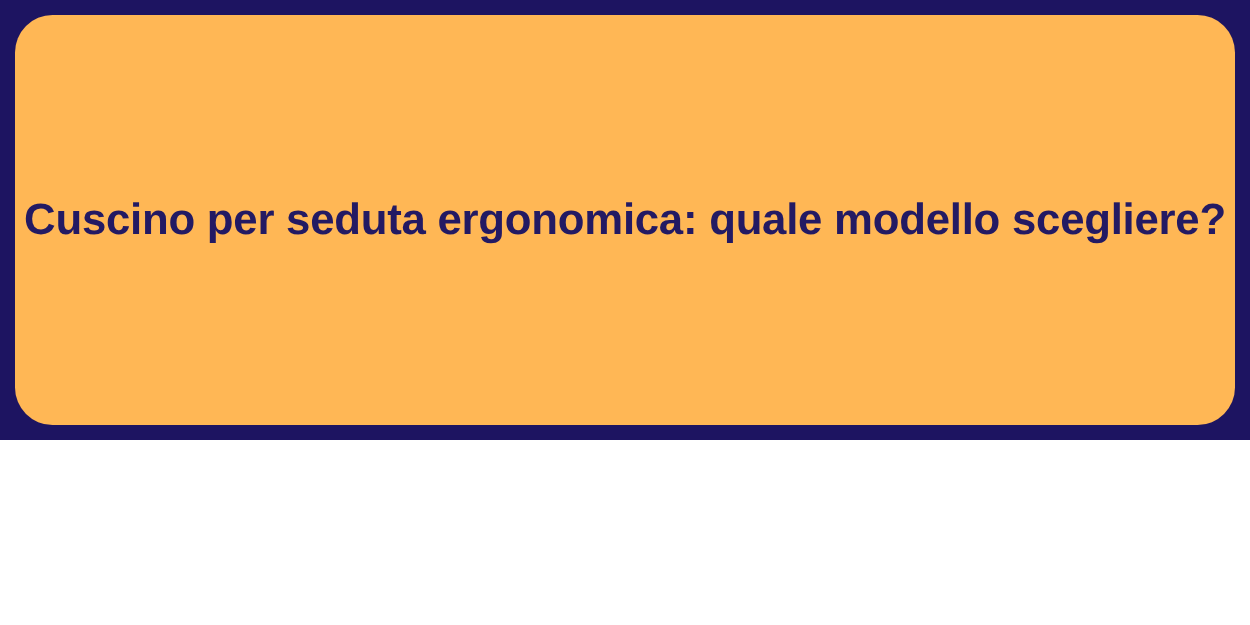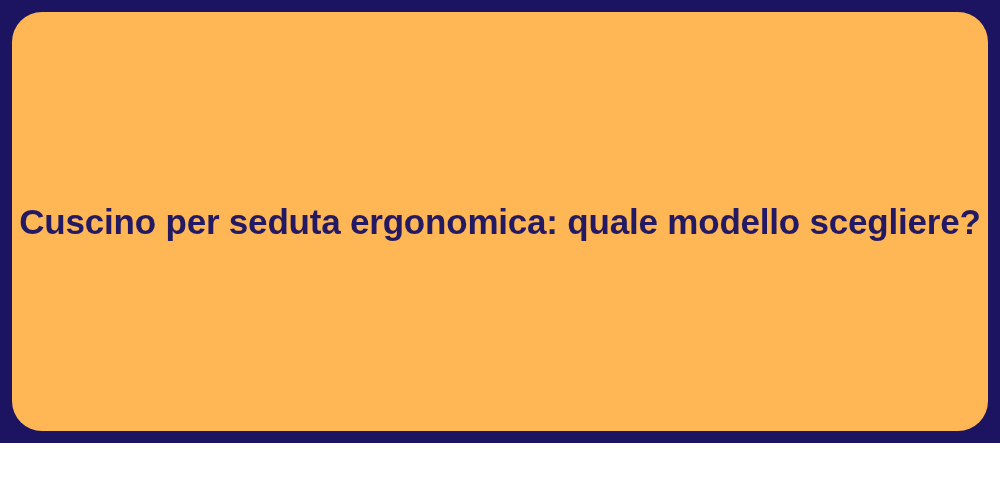--- a/index.html
+++ b/index.html
@@ -10,21 +10,21 @@
   body {
     width: 1000px;
     height: 500px;
     overflow: hidden;
     font-family: "Liberation Sans", sans-serif;
   }
 
   #banner {
     position: relative;
     width: 1000px;
-    height: 443px;
+    height: 352px;
     box-sizing: border-box;
     background: #1d1461;
     padding: 12px;
   }
 
   #card {
     width: 100%;
     height: 100%;
     box-sizing: border-box;
     background: #ffb755;

